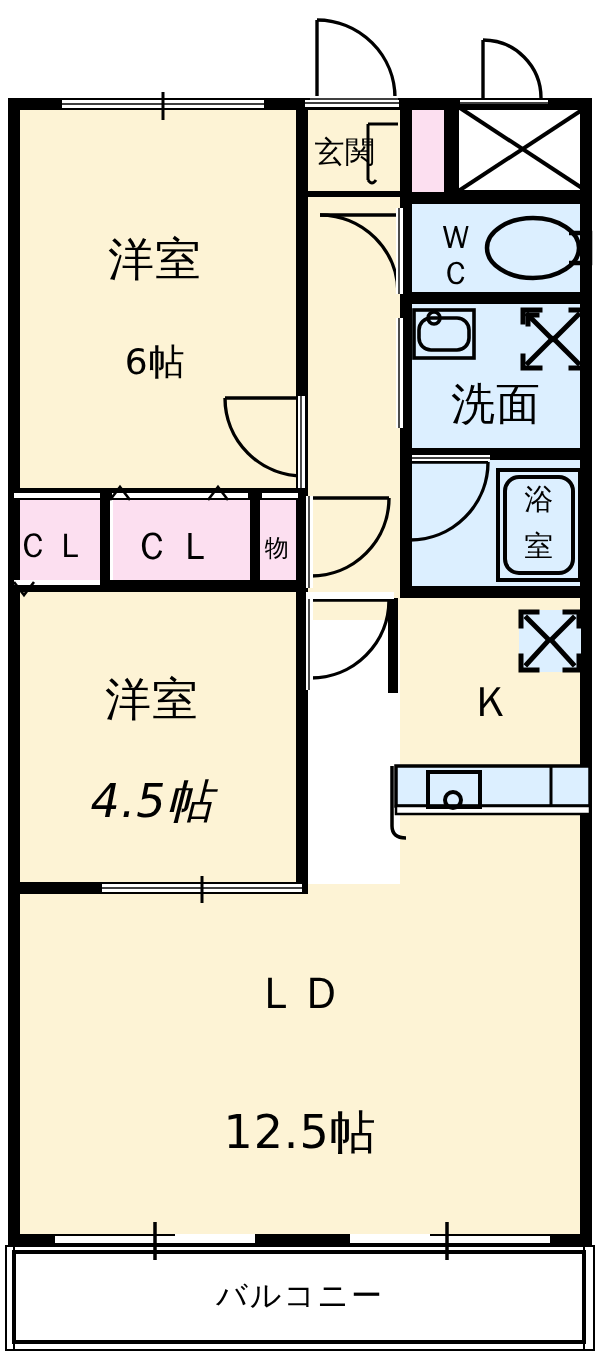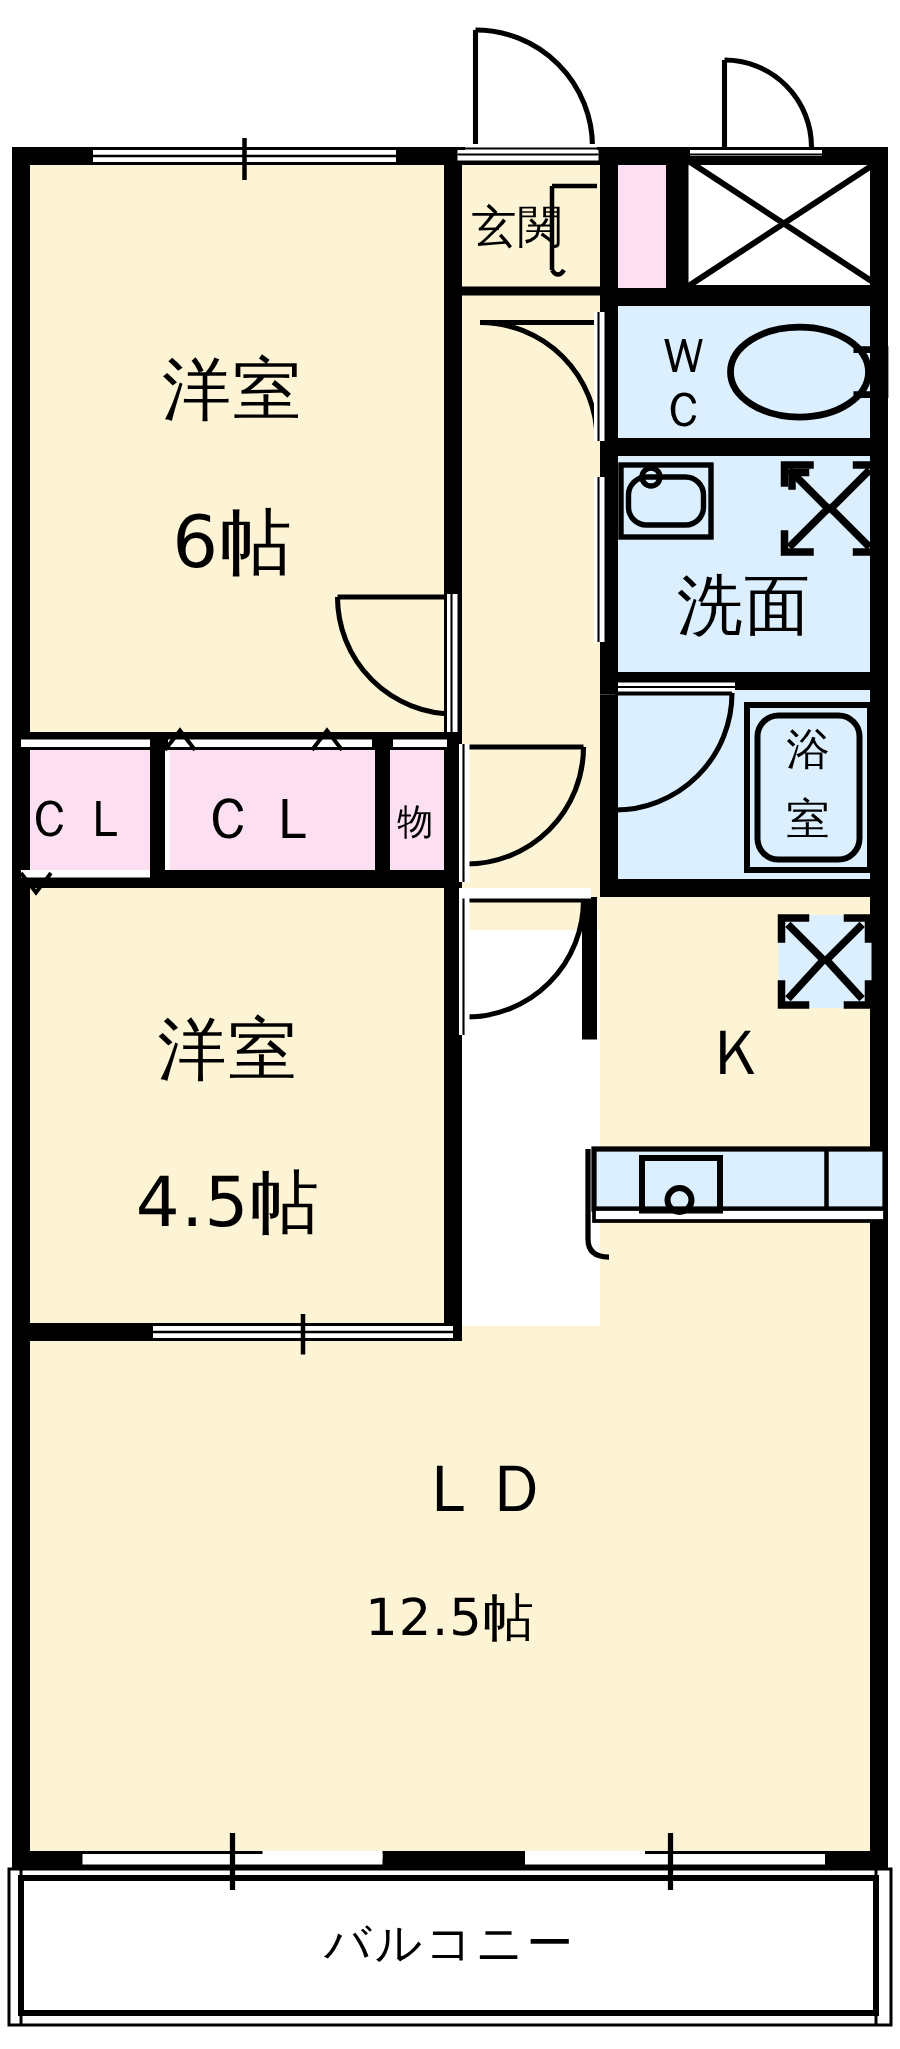--- a/index.html
+++ b/index.html
@@ -264,27 +264,27 @@
   <g fill="none">
     <rect x="14" y="1252" width="570" height="90" stroke="#000" stroke-width="4"></rect>
     <rect x="6" y="1246" width="588" height="104" stroke="#000" stroke-width="2"></rect>
     <line x1="14" y1="1246" x2="14" y2="1350" stroke="#000" stroke-width="2"></line>
     <line x1="584" y1="1246" x2="584" y2="1350" stroke="#000" stroke-width="2"></line>
   </g>
 
 </svg>
 
 <div class="lbl lbl-c" style="left:155px;top:260px;font-size:46px;">洋室</div>
-<div class="lbl lbl-c" style="left:155px;top:362px;font-size:48px;">6帖</div>
+<div class="lbl lbl-c" style="left:155px;top:362px;font-size:36px;">6帖</div>
 
 <div class="lbl lbl-c" style="left:152px;top:700px;font-size:46px;">洋室</div>
-<div class="lbl lbl-c" style="left:152px;top:802px;font-size:46px;">4.5帖</div>
-
-<div class="lbl lbl-c" style="left:300px;top:993px;font-size:44px;margin-left:23px;">ＬＤ</div>
-<div class="lbl lbl-c" style="left:300px;top:1079px;font-size:34px;">12.5帖</div>
+<div class="lbl lbl-c" style="left:152px;top:802px;font-size:46px;font-style:italic;">4.5帖</div>
+
+<div class="lbl lbl-c" style="left:300px;top:993px;font-size:44px;">ＬＤ</div>
+<div class="lbl lbl-c" style="left:300px;top:1133px;font-size:46px;">12.5帖</div>
 
 <div class="lbl lbl-c" style="left:492px;top:702px;font-size:42px;">Ｋ</div>
 
 <div class="lbl lbl-c" style="left:345px;top:152px;font-size:30px;">玄関</div>
 
 <div class="lbl lbl-c" style="left:456px;top:238px;font-size:32px;">Ｗ</div>
 <div class="lbl lbl-c" style="left:456px;top:274px;font-size:32px;">Ｃ</div>
 
 <div class="lbl lbl-c" style="left:496px;top:404px;font-size:44px;">洗面</div>
 

